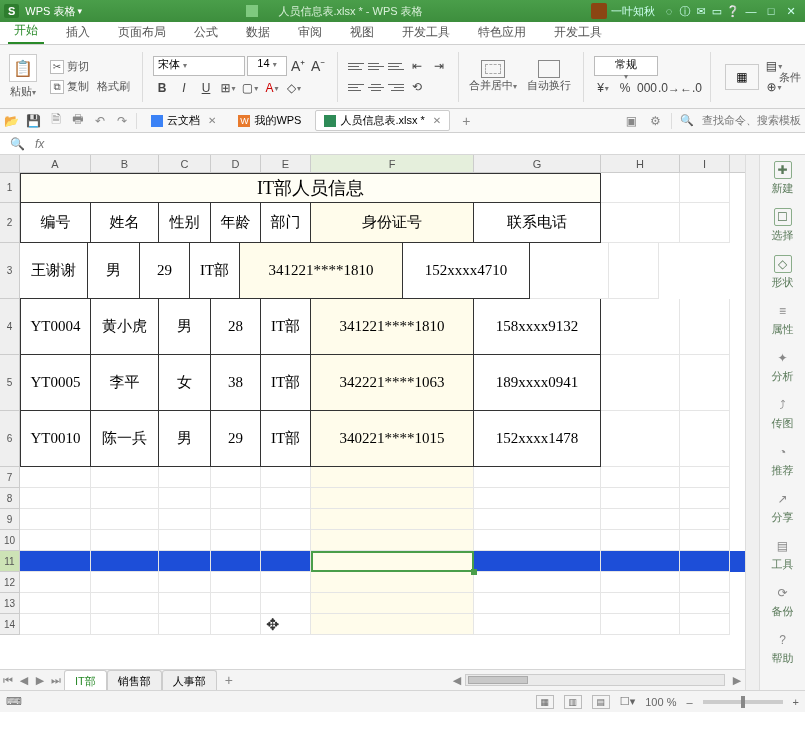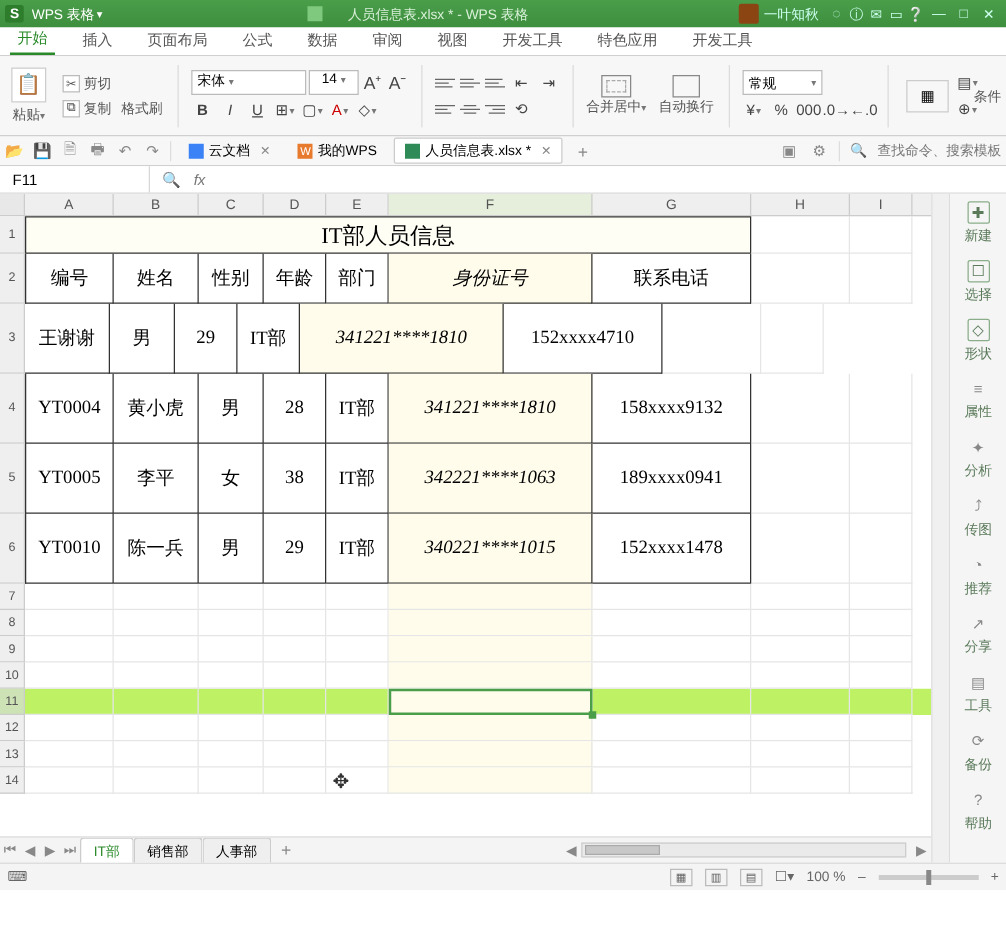--- a/index.html
+++ b/index.html
@@ -33,21 +33,21 @@
 .fbtn.sup { font-size:14px; }
 .dd-arr { font-size:8px; color:#777; margin-left:1px; }
 .alignbox { width:16px; height:14px; display:inline-flex; flex-direction:column; justify-content:center; gap:2px; cursor:pointer;}
 .alignbox span{height:1px;background:#666;display:block;}
 .mergebtn { display:flex; flex-direction:column; align-items:center; font-size:11px; color:#555; width:48px; }
 .mergebtn .mic { width:24px; height:18px; border:1px solid #888; position:relative; }
 .mergebtn .mic:before{content:"";position:absolute;left:3px;right:3px;top:3px;bottom:3px;border:1px dashed #aaa;}
 .wrapbtn { display:flex; flex-direction:column; align-items:center; font-size:11px; color:#555; width:48px; }
 .wrapbtn .wic { width:22px; height:18px; border:1px solid #888; }
 .numfmt { display:flex; flex-direction:column; gap:3px; }
-.numsel { width:64px; height:20px; border:1px solid #bbb; background:#fff; font-size:11px; padding:0 4px; display:flex; align-items:center; justify-content:space-between;}
+.numsel { width:64px; height:20px; border:1px solid #bbb; background:#fff; font-size:11px; padding:0 4px; display:flex; align-items:center; justify-content:space-between;flex-direction:column;}
 .right-chunk { display:flex; align-items:center; gap:6px; margin-left:4px;}
 .cellfmt { width:34px; height:26px; border:1px solid #ccc; display:flex; align-items:center; justify-content:center; }
 .tinytri { font-size:8px; color:#777;}
 .condfmt-label { position:absolute; right:4px; top:50%; transform:translateY(-50%); font-size:11px; color:#555; writing-mode:horizontal-tb;}
 .docbar { height:24px; background:#f7f7f7; border-bottom:1px solid #d0d0d0; display:flex; align-items:center; padding:0 4px; gap:6px; font-size:11px; }
 .docbar .qicon { width:16px; height:16px; display:inline-flex; align-items:center; justify-content:center; color:#e28b2d; font-size:12px; cursor:pointer;}
 .docbar .qicon.g { color:#5a9e5a; }
 .docbar .qicon.gr { color:#888; }
 .docbar .vline { width:1px; height:16px; background:#ddd; }
 .doctab { display:flex; align-items:center; padding:2px 8px; gap:4px; cursor:pointer; border-radius:2px; }
@@ -74,22 +74,22 @@
 .ch.A{width:71px}.ch.B{width:68px}.ch.C{width:52px}.ch.D{width:50px}.ch.E{width:50px}.ch.F{width:163px}.ch.G{width:127px}.ch.H{width:79px}.ch.I{width:50px}
 .ch.F{background:#e5efdc;}
 .rows { position:relative; }
 .row { display:flex; height:21px; }
 .row .rh { width:20px; background:#efefef; border-right:1px solid #ccc; border-bottom:1px solid #ccc; font-size:10px; color:#555; display:flex; align-items:center; justify-content:center;}
 .row .cell { border-right:1px solid #e5e5e5; border-bottom:1px solid #e5e5e5; display:flex; align-items:center; justify-content:center; font-size:12px; padding:0 2px;}
 .cA{width:71px}.cB{width:68px}.cC{width:52px}.cD{width:50px}.cE{width:50px}.cF{width:163px}.cG{width:127px}.cH{width:79px}.cI{width:50px}
 .row.data { height:56px; }
 .row.title { height:30px; }
 .row.hdr { height:40px; }
-.cellF { background:#fffceb;font-style:italic; }
-.row.sel { background:#bef264; }
+.cellF { background:#fffceb; }
+.row.sel { background:#1d4ed8; }
 .row.sel .rh { background:#cde3b6; }
 .tcell { font-family: SimSun, serif; font-size:15px; border-right:1.5px solid #333; border-bottom:1.5px solid #333; display:flex; align-items:center; justify-content:center;}
 .merged-title { width:581px; font-size:18px; font-family:SimSun,serif; background:#fffef5; border:1.5px solid #333; display:flex; align-items:center; justify-content:center;}
 .sel-outline { position:absolute; border:2px solid #4a9e4a; pointer-events:none; }
 .sel-handle { position:absolute; width:6px; height:6px; background:#4a9e4a; }
 .cursor-cross { position:absolute; font-size:16px; color:#333; pointer-events:none;}
 .sidepanel { width:46px; background:#f5f5f5; border-left:1px solid #ddd; display:flex; flex-direction:column; align-items:center; padding-top:6px; gap:12px; }
 .sidepanel .sitem { display:flex; flex-direction:column; align-items:center; gap:2px; color:#5a7a5a; font-size:11px; cursor:pointer;}
 .sidepanel .sic { width:18px; height:18px; border:1px solid #8aad8a; border-radius:2px; display:flex; align-items:center; justify-content:center; font-size:12px;}
 .sidepanel .sic.plain { border:none; color:#888;}
@@ -287,21 +287,20 @@
   <div class="rightq">
     <span class="qicon gr">▣</span>
     <span class="qicon gr">⚙</span>
     <span class="vline"></span>
     <span>🔍</span>
     <span class="search">查找命令、搜索模板</span>
   </div>
 </div>
 
 <div class="namebar">
-  <div class="namebox">F11</div>
   <div class="fxarea">
     <span>🔍</span>
     <span class="fx">fx</span>
   </div>
 </div>
 
 <div class="content-wrap">
   <div class="sheet-area">
     <div class="grid">
 

